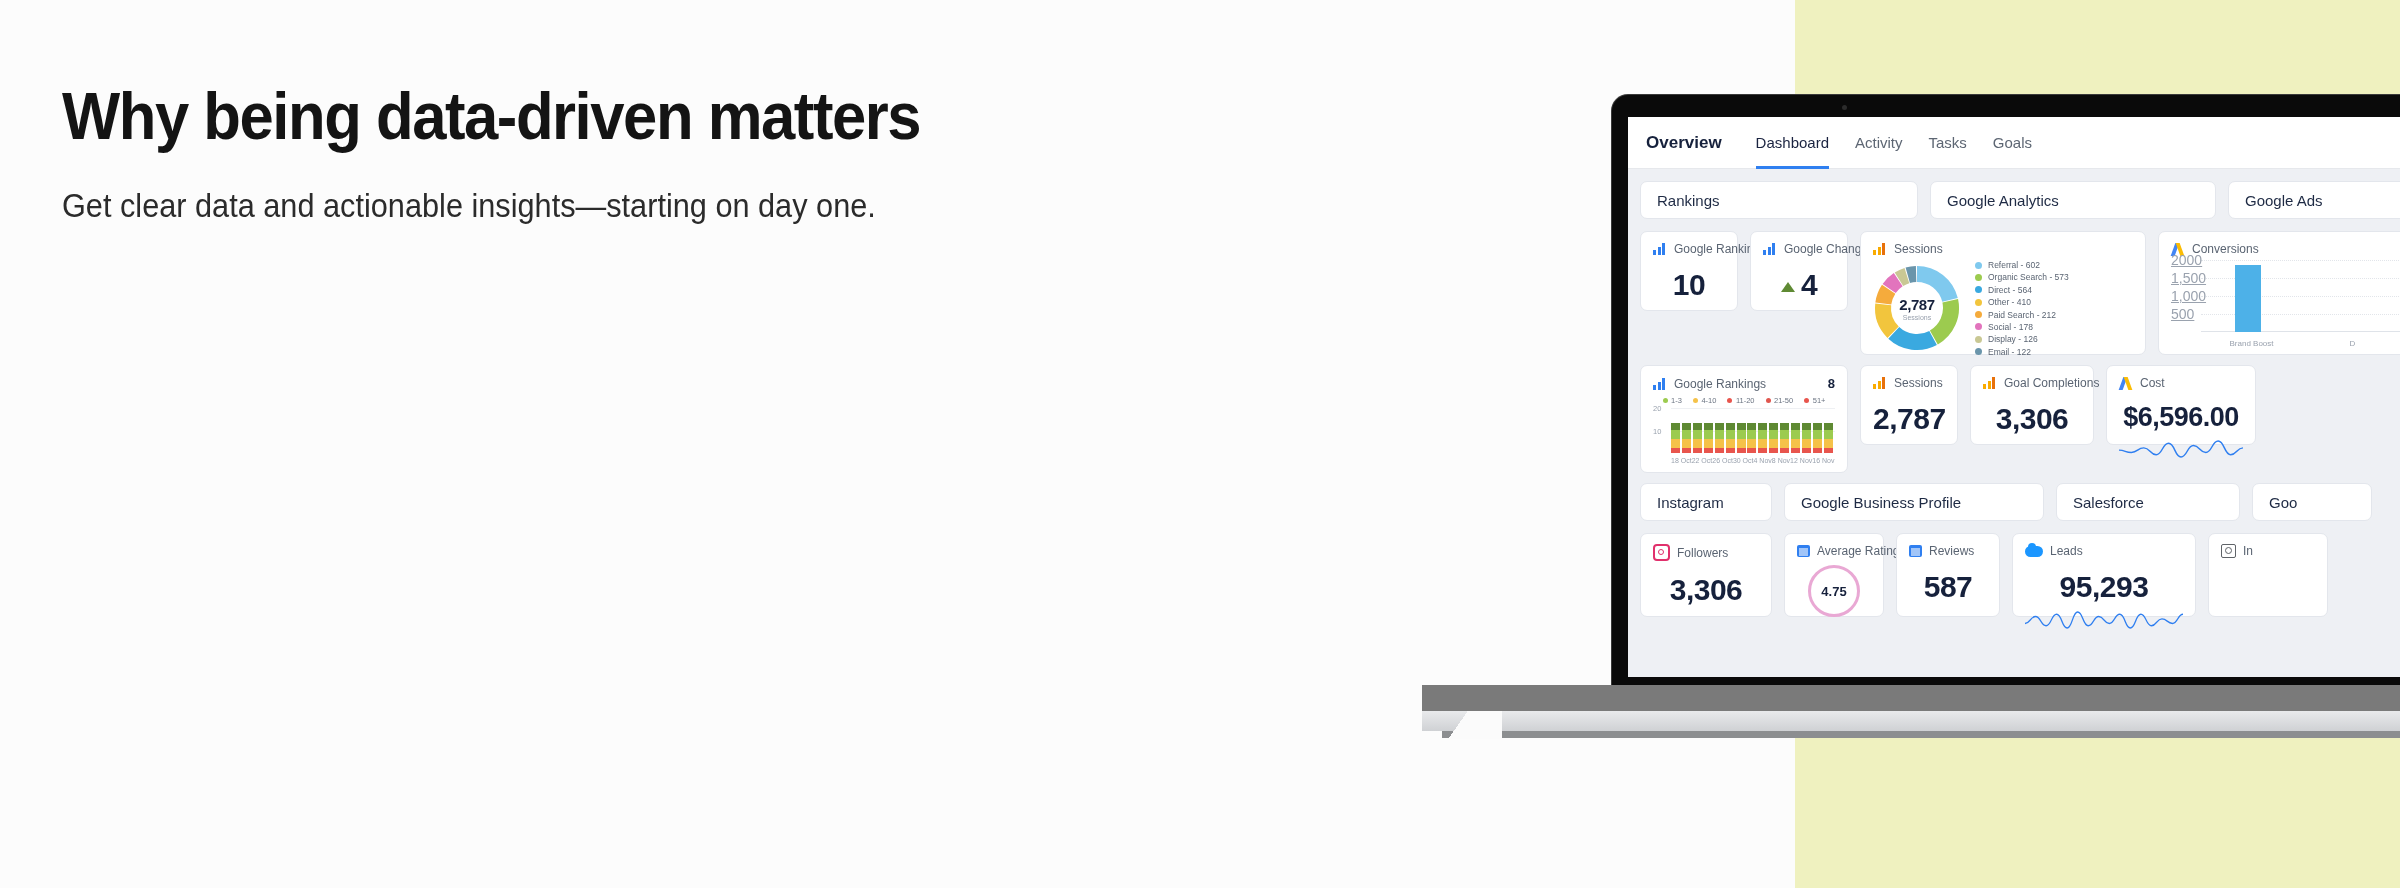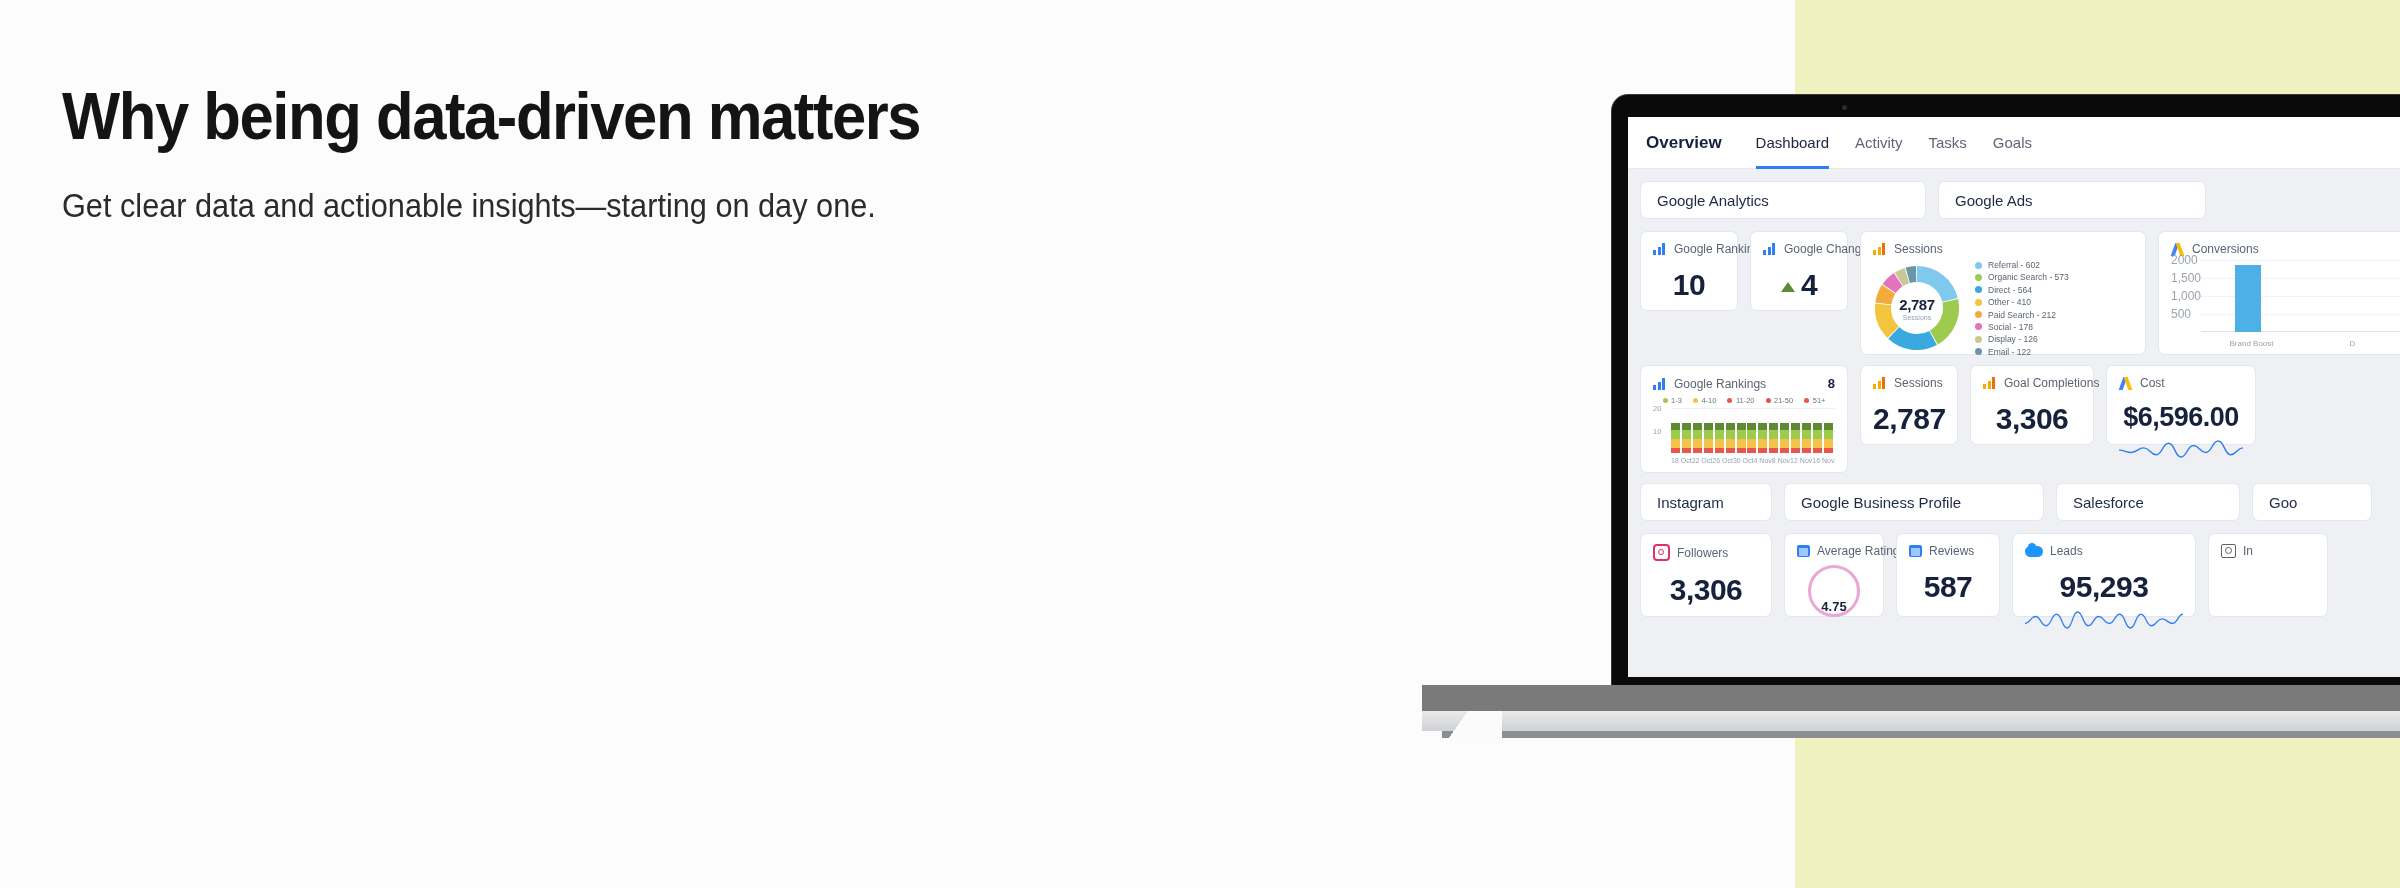--- a/index.html
+++ b/index.html
@@ -158,21 +158,21 @@
   }
   .donut .hole b{font-size:15px;color:#16213c;letter-spacing:-.4px;}
   .donut .hole span{font-size:7px;color:#98a0ad;margin-top:1px;}
   .legend{display:flex;flex-direction:column;gap:2.4px;}
   .legend div{display:flex;align-items:center;gap:6px;font-size:8.5px;color:#5a6472;white-space:nowrap;}
   .legend em{width:7px;height:7px;border-radius:50%;display:inline-block;flex:0 0 auto;font-style:normal;}
 
   
   .convchart{position:relative;height:88px;margin-top:4px;padding-left:30px;box-sizing:border-box;}
   .convchart .gl{position:absolute;left:30px;right:0;border-top:1px dotted #e2e5ea;}
-  .convchart .yl{position:absolute;left:0;font-size:12px;color:#9aa2ae;transform:translateY(-50%);}
+  .convchart .yl{position:absolute;left:0;font-size:14px;color:#9aa2ae;transform:translateY(-50%);text-decoration:underline;}
   .convchart .bar{position:absolute;bottom:16px;background:#4db1e8;}
   .convchart .xl{position:absolute;bottom:0;font-size:8px;color:#9aa2ae;transform:translateX(-50%);white-space:nowrap;padding-left:7px;}
   .convchart .axis{position:absolute;left:30px;right:0;bottom:16px;border-top:1px solid #dfe3e9;}
 
   
   .rankhead{display:flex;align-items:center;justify-content:space-between;}
   .rankhead .num{font-size:13px;font-weight:bold;color:#16213c;}
   .rlegend{display:flex;justify-content:center;gap:11px;margin-top:5px;}
   .rlegend div{display:flex;align-items:center;gap:3.5px;font-size:7.5px;color:#6b7482;}
   .rlegend em{width:5px;height:5px;border-radius:50%;display:inline-block;font-style:normal;}
@@ -182,21 +182,21 @@
   .rbars{position:absolute;left:18px;right:2px;bottom:11px;height:34px;display:flex;justify-content:space-between;align-items:flex-end;}
   .rbars .sb{width:9px;display:flex;flex-direction:column;justify-content:flex-end;height:100%;}
   .rbars .sb i{display:block;width:100%;}
   .rx{position:absolute;left:18px;right:2px;bottom:0;display:flex;justify-content:space-between;}
   .rx span{font-size:7px;color:#9aa2ae;white-space:nowrap;}
 
   
   .sparkline{width:100%;height:22px;display:block;margin-top:4px;}
   .ring{
     position:relative;width:46px;height:46px;margin:7px auto 0;border-radius:50%;
-    border:3px solid #e9a8d4;display:flex;align-items:flex-end;justify-content:center;
+    border:3px solid #e9a8d4;display:flex;align-items:center;justify-content:center;
   }
   .ring b{font-size:13px;font-weight:bold;color:#16213c;}
 
   
   .base-top{
     position:absolute;left:-190px;top:590px;width:1480px;height:26px;background:#7a7a7a;
   }
   .base-mid{
     position:absolute;left:-190px;top:616px;width:1480px;height:20px;
     background:linear-gradient(#e9eaec,#cfd1d4);
@@ -240,20 +240,21 @@
             <div class="tab">Activity</div>
             <div class="tab">Tasks</div>
             <div class="tab">Goals</div>
           </div>
 
         </div>
 
         <div class="board">
 
           <div class="section-row">
+            <div class="section-head sh-rank">Rankings</div>
             <div class="section-head sh-ga">Google Analytics</div>
             <div class="section-head sh-ads">Google Ads</div>
           </div>
 
           <div class="card-row">
 
             <div class="card c-rank">
               <div class="card-title">
                 <span class="ico ico-bars-blue">
                     <i></i>

